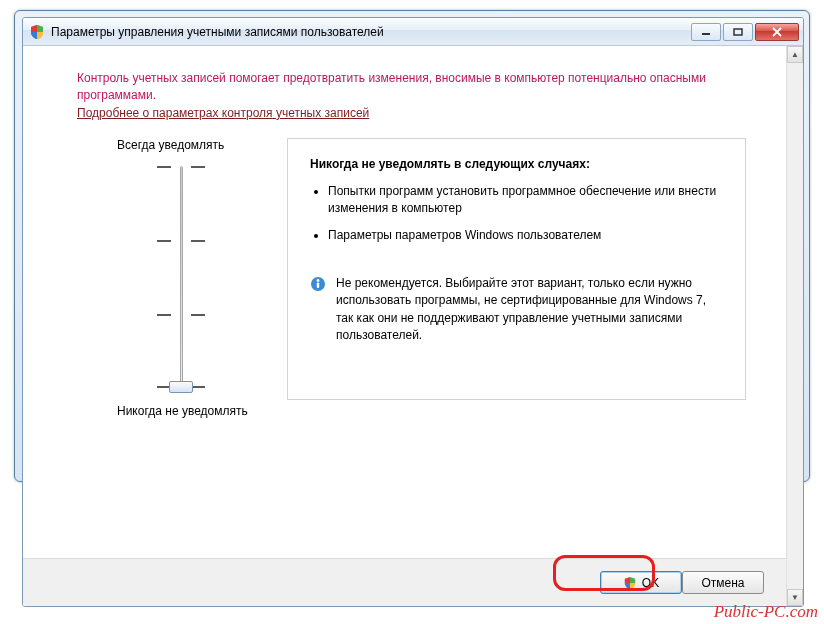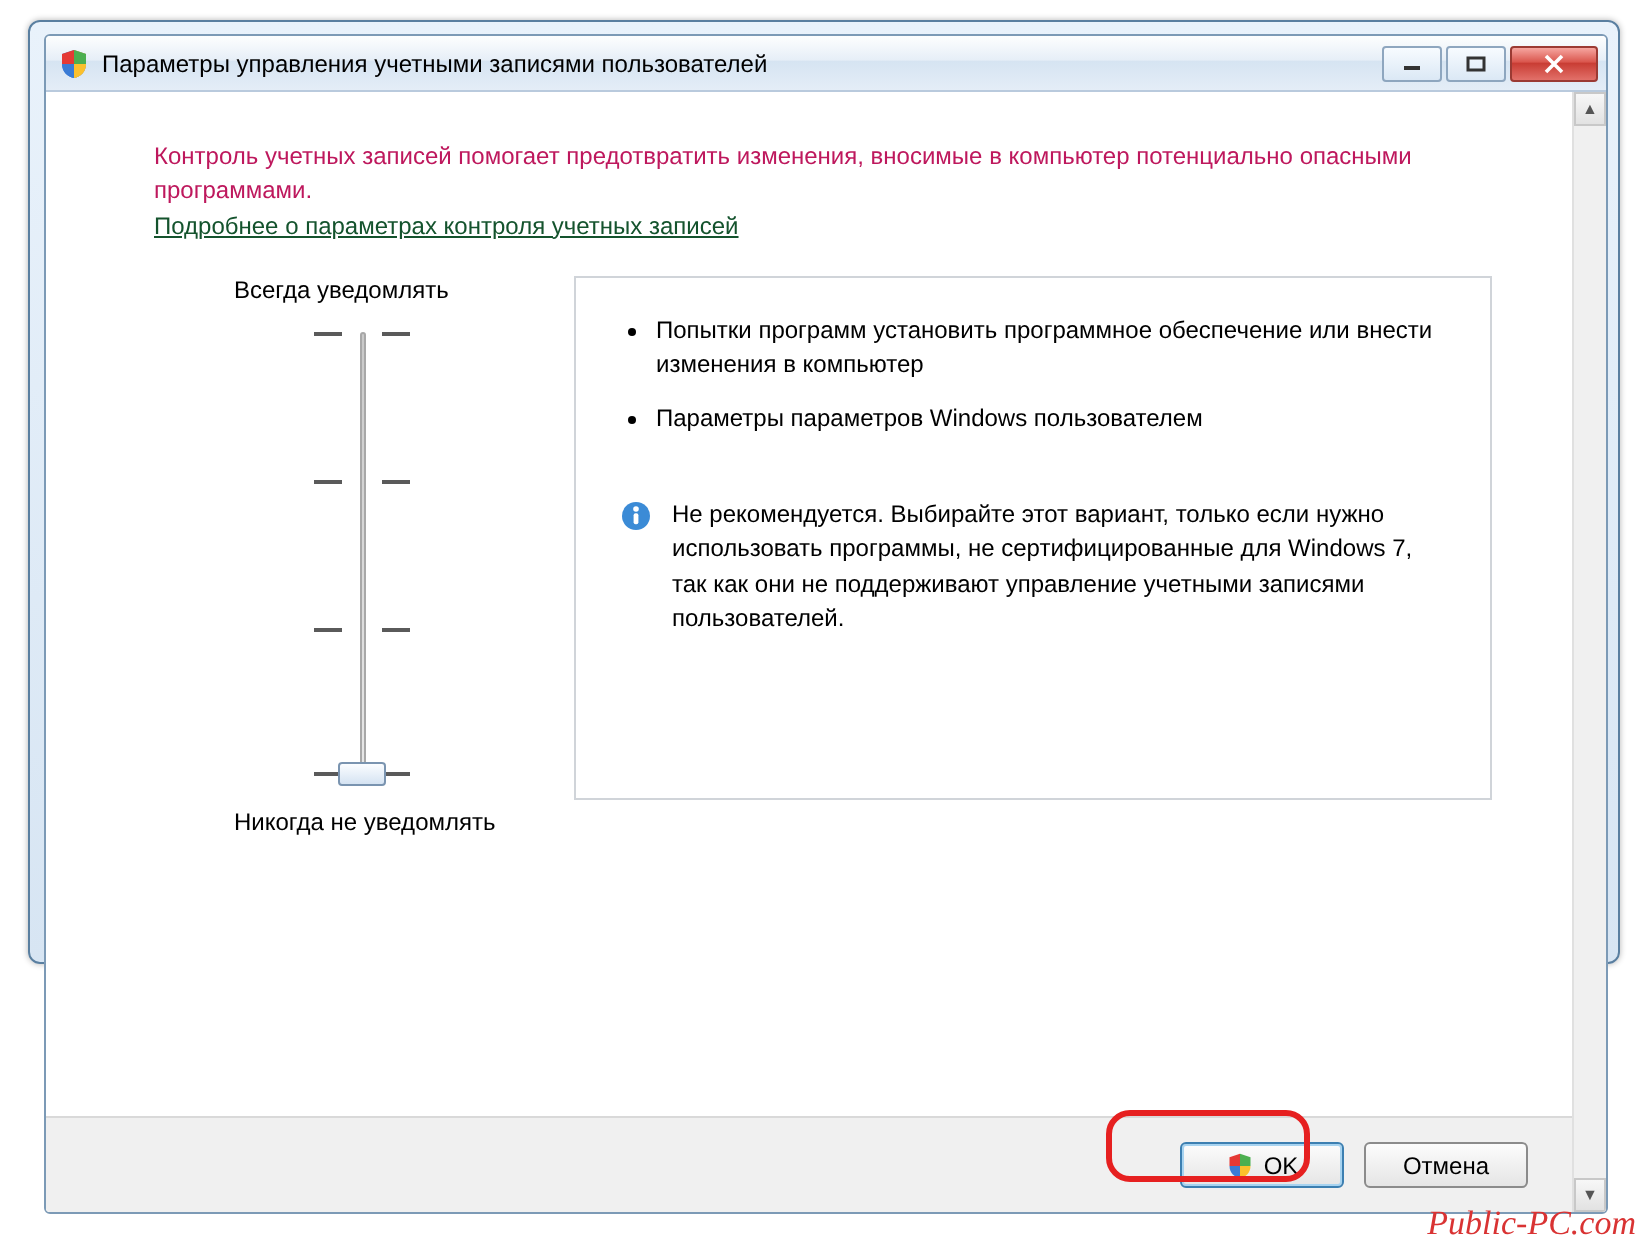--- a/index.html
+++ b/index.html
@@ -81,21 +81,21 @@
     font-size:8px; color:#555;
   }
   .scrollbar .sb-up { top: 0; }
   .scrollbar .sb-dn { bottom: 0; }
   .heading {
     color: #003399;
     font-size: 15px;
     margin-bottom: 14px;
   }
   .para { color: #be185d; line-height: 1.4; margin-bottom: 2px; }
-  .link { color: #14532d; text-decoration: underline; cursor: pointer; }
+  .link { color: #7f1d1d; text-decoration: underline; cursor: pointer; }
   .slider-row {
     margin-top: 18px;
     display: flex;
     align-items: flex-start;
     margin-left: 40px;
   }
   .slider-col {
     width: 170px;
   }
   .slider-label { color:#000; margin-bottom: 8px; }
@@ -145,21 +145,20 @@
   .footer {
     position: absolute;
     left: 0; right: 17px; bottom: 0;
     height: 48px;
     background: #f0f0f0;
     border-top: 1px solid #d9d9d9;
     display: flex;
     align-items: center;
     justify-content: flex-end;
     padding-right: 22px;
-    gap: 10px;
   }
   .btn {
     min-width: 82px; height: 23px;
     border: 1px solid #8b8b8b;
     border-radius: 3px;
     background: linear-gradient(#fcfcfc,#e5e5e5);
     display: flex; align-items: center; justify-content: center;
     gap: 5px;
     cursor: default;
     font-size: 12px;
@@ -239,20 +238,21 @@
             <span class="tick l" style="top:154px"></span>
                 <span class="tick r" style="top:154px"></span>
             <span class="tick l" style="top:226px"></span>
                 <span class="tick r" style="top:226px"></span>
             <div class="thumb" style="top:221px"></div>
           </div>
           <div class="slider-label slider-bottom-label">Никогда не уведомлять</div>
         </div>
 
         <div class="info-box">
+          <div class="info-title">Никогда не уведомлять в следующих случаях:</div>
           <ul>
             <li>Попытки программ установить программное обеспечение или внести изменения в компьютер</li>
             <li>Параметры параметров Windows пользователем</li>
           </ul>
           <div class="rec-block">
             <span class="icon">
               <svg viewBox="0 0 16 16">
                     <circle cx="8" cy="8" r="7" fill="#3b8bd6"></circle>
                     <circle cx="8" cy="4.5" r="1.4" fill="#fff"></circle>
                     <rect x="6.8" y="6.6" width="2.4" height="5.5" rx="1" fill="#fff"></rect>

